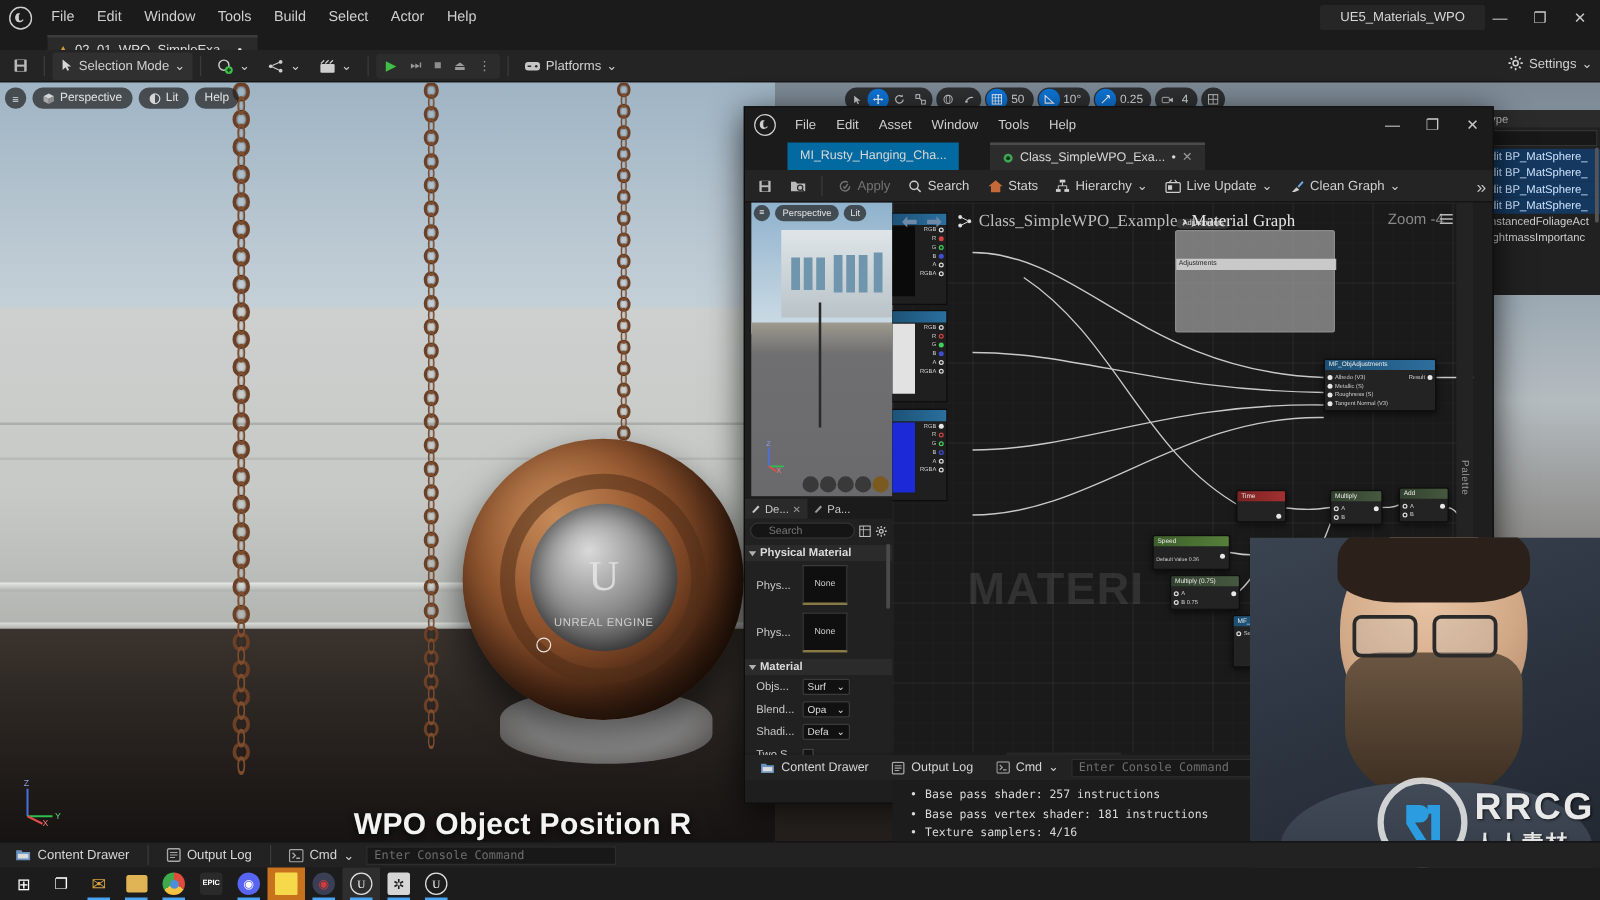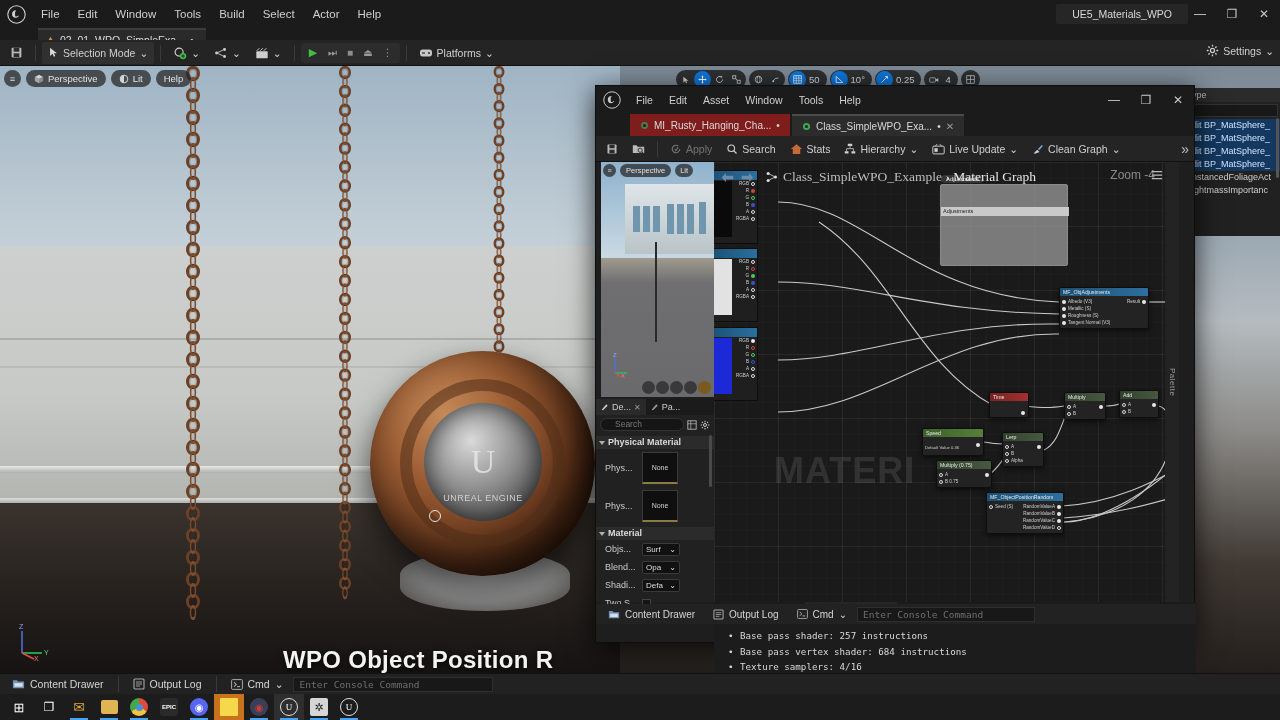--- a/index.html
+++ b/index.html
@@ -185,21 +185,21 @@
     position:absolute; left:595px; top:85px; width:600px; height:558px;
     background:#1e1e1e; border:1px solid #0d0d0d;
     box-shadow: 0 6px 26px rgba(0,0,0,.75);
   }
   .me-title { height:28px; background:#1b1b1b; display:flex; align-items:center; position:relative; }
   .me-tabstrip { height:22px; background:#1b1b1b; position:relative; }
   .me-tab {
     position:absolute; top:0; height:22px; display:flex; align-items:center; gap:5px;
     padding:0 10px; font-size:10px; color:#d8d8d8;
   }
-  .me-tab.inactive { left:34px; background:#7f1d1d; }
+  .me-tab.inactive { left:34px; background:#0369a1;flex-direction:column; }
   .me-tab.active { left:196px; background:#2c2c2c; border-top:2px solid #4b4b4b; }
   .me-toolbar {
     height:26px; background:#242424; display:flex; align-items:center; gap:2px; padding-left:4px;
     border-bottom:1px solid #111; position:relative;
   }
   .me-body { position:absolute; left:0; top:76px; width:600px; height:440px; }
 
   
   .me-preview { position:absolute; left:5px; top:0; width:113px; height:235px; overflow:hidden; background:#47474a;}
   .mp-sky { position:absolute;left:0;top:0;width:113px;height:105px;background:linear-gradient(180deg,#8fb2cd,#cfdde6);}
@@ -1330,21 +1330,21 @@
           <div class="st-tab">
             <svg width="10" height="10" viewBox="0 0 14 14">
                 <rect x="2" y="1" width="10" height="12" rx="1" fill="none" stroke="#cfcfcf" stroke-width="1.2"></rect>
                 <path d="M5 9V5M7 9V3M9 9V6" stroke="#cfcfcf" stroke-width="1.2"></path>
               </svg>
             <span>Platform Stats</span>
           </div>
         </div>
         <ul class="stats-list">
           <li>Base pass shader: 257 instructions</li>
-          <li>Base pass vertex shader: 684 instructions</li>
+          <li>Base pass vertex shader: 181 instructions</li>
           <li>Texture samplers: 4/16</li>
           <li>Texture Lookups (Est.): VS(3), PS(4)</li>
         </ul>
       </div>
     </div>
 
     <div class="me-bottombar">
       <div class="sb-btn" style="font-size:10px">
         <svg width="12" height="11" viewBox="0 0 14 12">
             <path d="M1 2h4.4L6.6 3.4H13V10.5H1Z" fill="#6a93c0"></path>
@@ -1365,20 +1365,42 @@
             <path d="M3 3.2 L5.2 5.4 L3 7.6" stroke="#a8a8a8" stroke-width="1.1" fill="none"></path>
             <path d="M6 7.6h3" stroke="#a8a8a8" stroke-width="1.1"></path>
           </svg>
         <span>Cmd</span>
         <span>⌄</span>
       </div>
       <div class="console-input" style="width:178px">Enter Console Command</div>
     </div>
   </div>
 
+  <div class="webcam">
+    <div class="wc-bg"></div>
+    <div class="wc-head"></div>
+    <div class="wc-hair"></div>
+    <div class="wc-beard"></div>
+    <div class="wc-glass" style="left:82px"></div>
+    <div class="wc-glass" style="left:146px"></div>
+    <div class="wc-body"></div>
+
+    <div class="rrcg">
+      <div class="rrcg-circle">
+        <svg width="48" height="48" viewBox="0 0 48 48">
+            <path d="M12 10 h10 a7 7 0 010 14 h-4 l9 14 h-8 l-8-13 V10z M28 10 h10 v28 h-7 V17 h-3z" fill="#2b9ce0"></path>
+          </svg>
+      </div>
+      <div style="display:flex;flex-direction:column;gap:2px">
+        <span class="rrcg-txt">RRCG</span>
+        <span class="rrcg-sub">人人素材</span>
+      </div>
+    </div>
+    <div class="academy">the academy</div>
+  </div>
 
   <div class="ue-statusbar">
     <div class="sb-btn">
       <svg width="13" height="12" viewBox="0 0 14 12">
           <path d="M1 2h4.4L6.6 3.4H13V10.5H1Z" fill="#6a93c0"></path>
           <rect x="2.5" y="5" width="9" height="4" fill="#dcdcdc"></rect>
         </svg>
       <span>Content Drawer</span>
     </div>
     <div class="tb-sep"></div>

